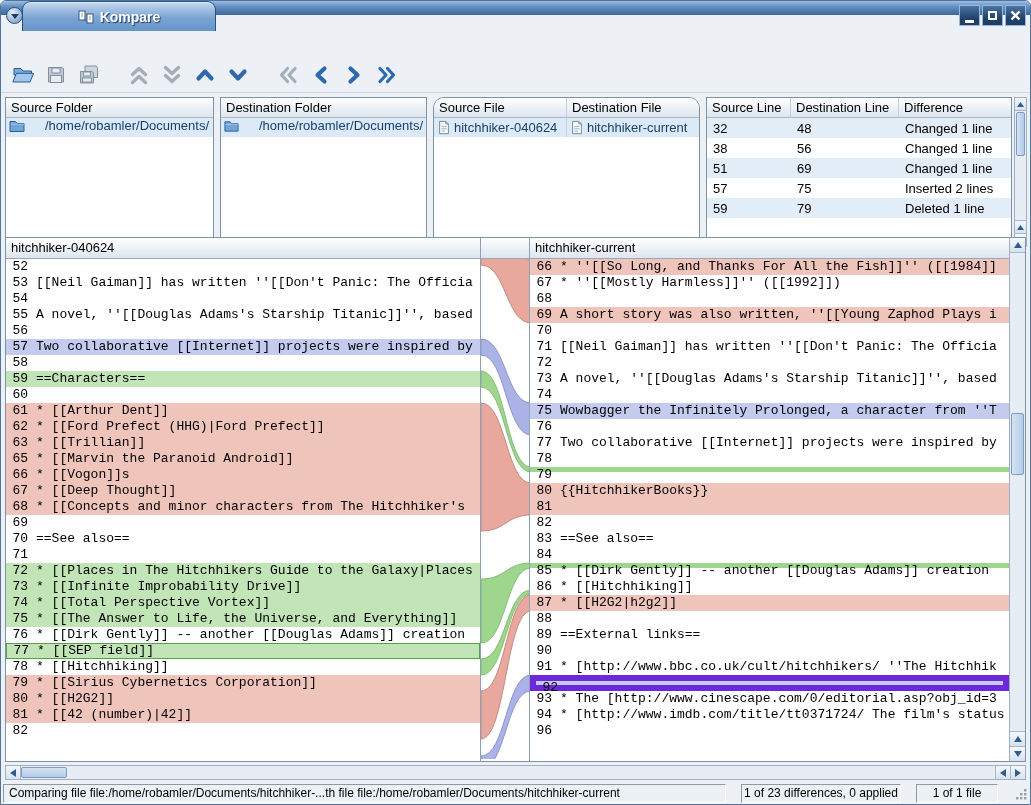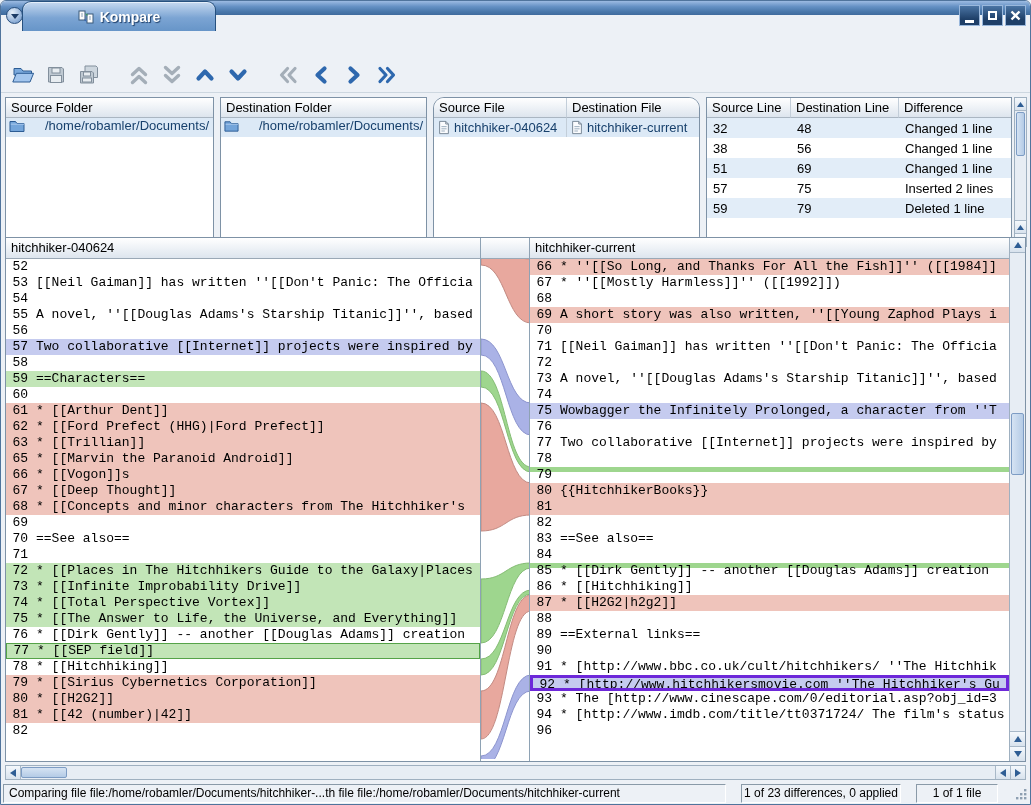--- a/index.html
+++ b/index.html
@@ -109,21 +109,21 @@
   .band.chg { fill:var(--changed-band); stroke:#8c94ce; }
   .dline { display:flex; height:16px; line-height:16px;
            font-family:"Liberation Mono","DejaVu Sans Mono",monospace; font-size:13px; white-space:pre; }
   .lnum { flex:none; width:30px; text-align:right; padding-right:8px; }
   .ltxt { flex:1; overflow:hidden; }
   .dline.rem { background:var(--removed-bg); }
   .dline.add { background:var(--added-bg); }
   .dline.chg { background:var(--changed-bg); }
   .dline.addthin { background:linear-gradient(var(--added-band) 0 5px, #ffffff 5px); }
   .dline.add.bord { border:1px solid #55a348; line-height:14px; }
-  .dline.chg.bord { border:3px solid #6d28d9; line-height:14px; }
+  .dline.chg.bord { border:6px solid #6d28d9; line-height:14px;flex-direction:column; }
   .vscroll { width:16px; flex:none; display:flex; flex-direction:column;
              background:#e7edf4; border-left:1px solid #9fb0c0; }
   .vscroll .sb-btn { height:15px; }
   .vtrough { flex:1; position:relative; }
   .vthumb { position:absolute; top:160px; left:1px; right:1px; height:62px;
             background:linear-gradient(90deg,#d5e3f3,#b4cbe6); border:1px solid #7d9cc4; border-radius:2px; }
   .hscroll { position:absolute; top:764px; left:4px; width:1021px; height:15px;
              display:flex; background:#e7edf4; border:1px solid #9fb0c0; }
   .hbtn { width:15px; flex:none; background:linear-gradient(#f4f8fc,#d8e2ed);
           border-right:1px solid #a8b8c8; display:flex; align-items:center; justify-content:center; }

